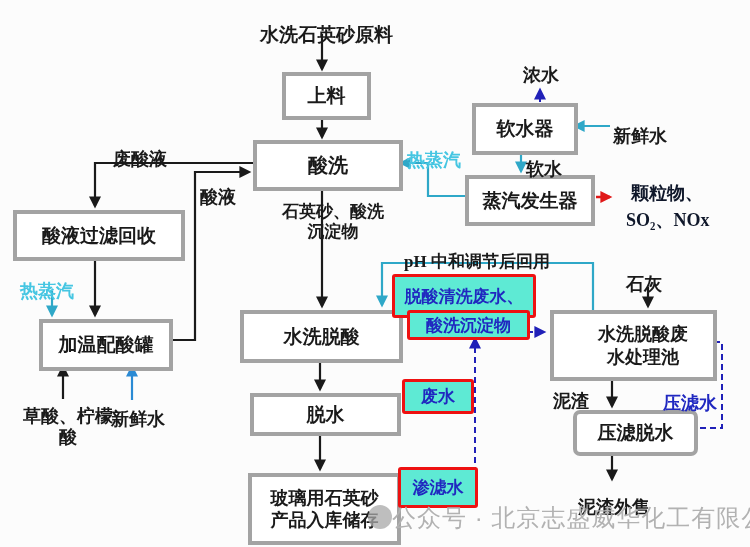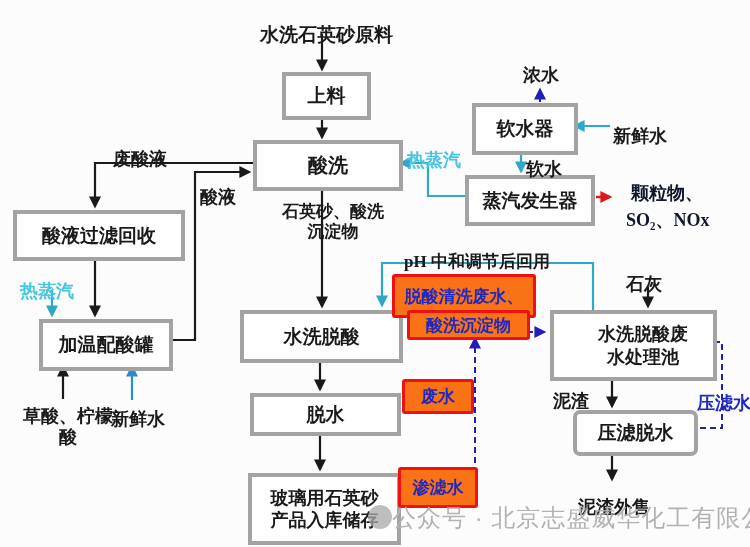--- a/index.html
+++ b/index.html
@@ -16,21 +16,21 @@
   .box.small{font-size:18px;}
   .lbl{
     position:absolute;font-size:18px;font-weight:700;color:#1a1a1a;
     white-space:nowrap;line-height:1.15;margin-top:12px;
   }
   .lbl.center{text-align:center;white-space:normal;}
   .cyan{color:#46c6e2;}
   .red{color:#0f172a;}
   .navyblue{color:#2028c0;}
   .hl{
-    position:absolute;background:#f97316;border:3px solid #ee1111;border-radius:3px;
+    position:absolute;background:#5eead4;border:3px solid #ee1111;border-radius:3px;
     display:flex;align-items:center;justify-content:center;
     font-size:17px;font-weight:700;color:#2028c0;white-space:nowrap;
   }
   .watermark{
     position:absolute;left:392px;top:502px;font-size:24px;font-weight:400;
     color:#b2b2b2;white-space:nowrap;letter-spacing:1px;
     font-family:"Liberation Sans","DejaVu Sans",sans-serif;
   }
   .wm-circle{
     position:absolute;left:368px;top:505px;width:24px;height:24px;border-radius:50%;
@@ -143,21 +143,21 @@
   </div>
   <div class="lbl ph" style="left:404px;top:240px;">pH 中和调节后回用</div>
   <div class="lbl" style="left:626px;top:262px;">石灰</div>
   <div class="lbl cyan" style="left:20px;top:269px;">热蒸汽</div>
   <div class="lbl center" style="left:10px;top:394px;width:116px;">
     <div>草酸、柠檬</div>
     <div>酸</div>
   </div>
   <div class="lbl" style="left:111px;top:397px;">新鲜水</div>
   <div class="lbl" style="left:553px;top:379px;">泥渣</div>
-  <div class="lbl navyblue" style="left:697px;top:381px;">压滤水</div>
+  <div class="lbl navyblue" style="left:663px;top:381px;">压滤水</div>
   <div class="lbl" style="left:578px;top:485px;">泥渣外售</div>
 
   <div class="hl" style="left:392px;top:274px;width:138px;height:38px;">脱酸清洗废水、</div>
   <div class="hl" style="left:407px;top:310px;width:117px;height:24px;">酸洗沉淀物</div>
   <div class="hl" style="left:402px;top:379px;width:66px;height:29px;">废水</div>
   <div class="hl" style="left:398px;top:467px;width:74px;height:35px;">渗滤水</div>
 
   <div class="wm-circle"></div>
   <div class="watermark">公众号 · 北京志盛威华化工有限公司</div>
 

